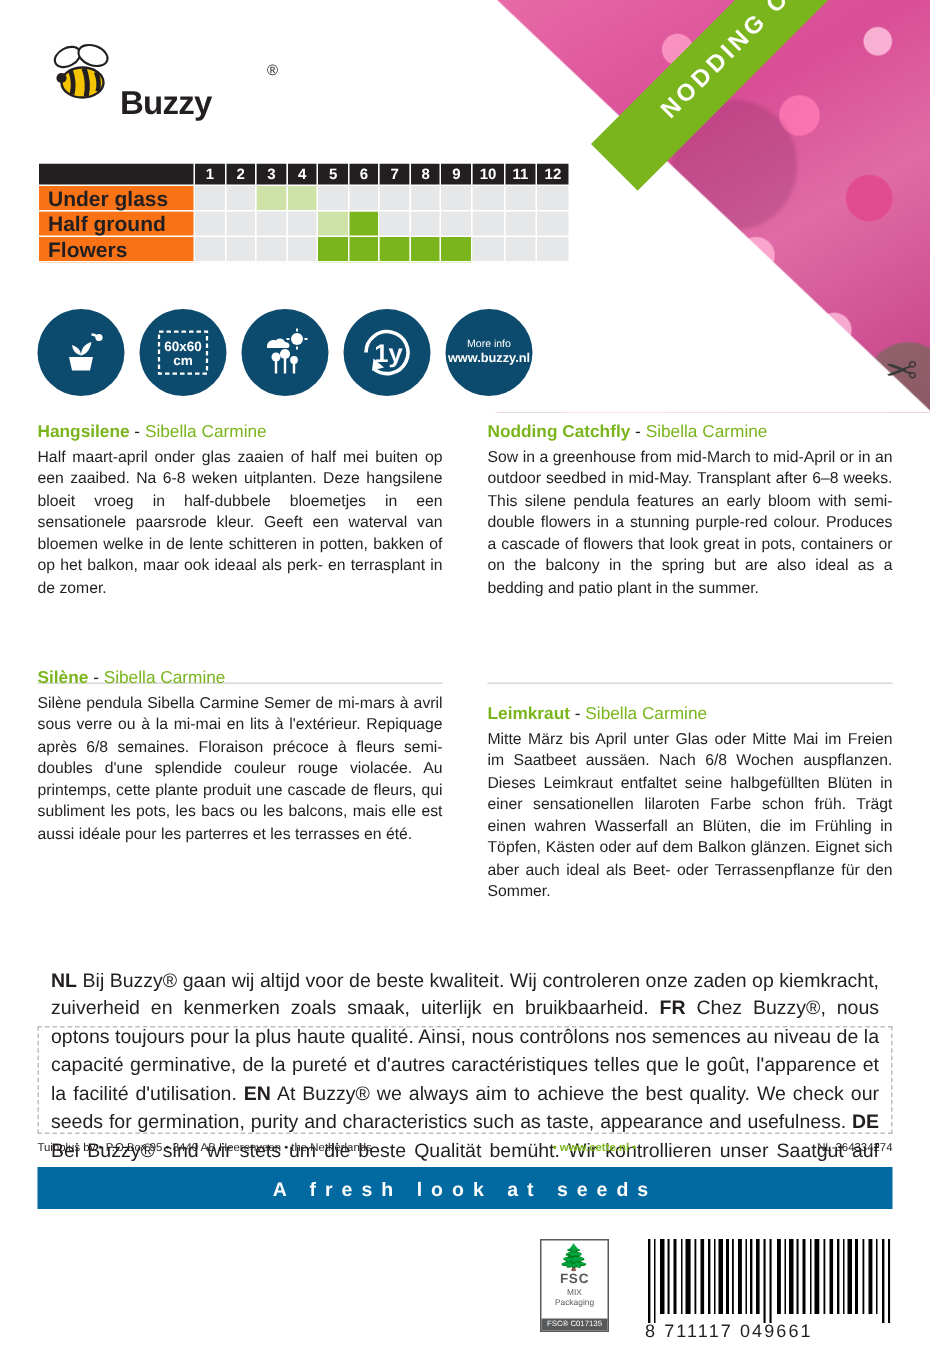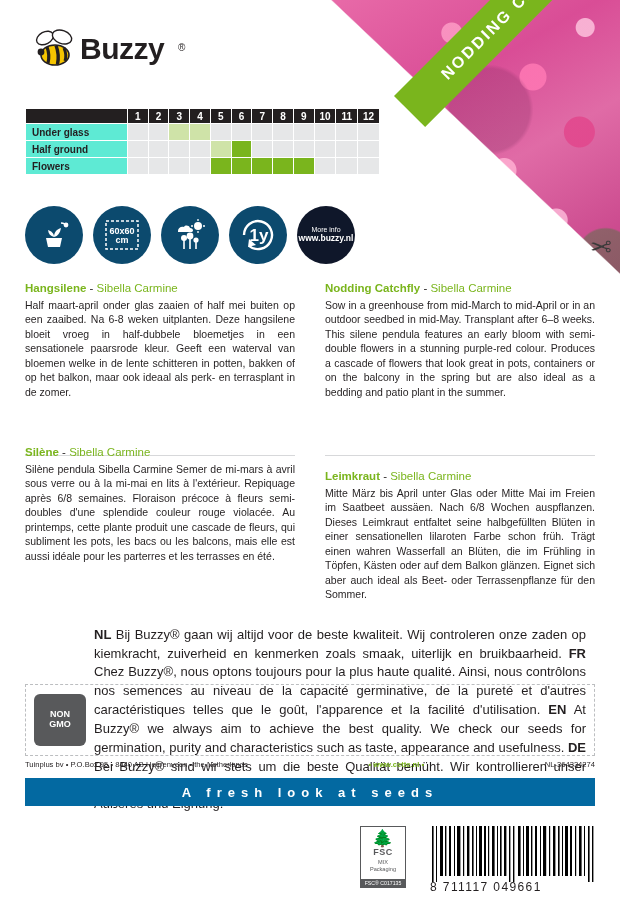--- a/index.html
+++ b/index.html
@@ -68,52 +68,52 @@
     position: absolute;
     right: 8px; top: 232px;
     color: #3a3a3a;
     font-size: 26px;
     transform: scaleX(-1);
   }
 
   
   .logo { position: absolute; left: 24px; top: 24px; width: 180px; height: 60px; }
   .logo-text {
-    position: absolute; left: 56px; top: 8px;
-    font-size: 30px; font-weight: bold; letter-spacing: -.5px; color: #231f20;
+    position: absolute; left: 56px; top: 32px;
+    font-size: 22px; font-weight: bold; letter-spacing: -.5px; color: #231f20;
   }
   .logo-r { position: absolute; left: 154px; top: 18px; font-size: 10px; }
   .bee { position: absolute; left: 8px; top: 4px; }
 
   
   .cal { position: absolute; left: 25px; top: 108px; width: 355px; }
   table.calendar { border-collapse: collapse; width: 100%; font-size: 10px; }
   table.calendar th, table.calendar td { border: 1px solid #ffffff; }
   table.calendar thead th {
     background: #231f20; color: #fff; height: 15px; width: 24px;
     font-weight: bold; text-align: center;
   }
   table.calendar thead th.corner { background: #231f20; width: 115px; }
   table.calendar tbody th {
-    background: #5eead4; text-align: left; padding-left: 6px;
-    font-weight: bold; font-size: 10px; height: 17px; color: #231f20;
+    background: #f97316; text-align: left; padding-left: 6px;
+    font-weight: bold; font-size: 14px; height: 17px; color: #231f20;
   }
   table.calendar tbody td { background: #e6e7e8; }
   table.calendar tbody td.on { background: #7ab51d; }
   table.calendar tbody td.half { background: #cfe3a8; }
 
   
   .icons { position: absolute; left: 25px; top: 206px; display: flex; gap: 10px; align-items: flex-start; }
   .circ {
     width: 58px; height: 58px; border-radius: 50%;
     background: #0c4a6e; color: #fff;
     display: flex; align-items: center; justify-content: center;
     font-size: 11px; font-weight: bold; text-align: center; line-height: 1.1;
   }
-  .circ.grey { background: #0f172a; flex-direction: column; font-size: 8px; }
+  .circ.grey { background: #0c4a6e; flex-direction: column; font-size: 8px; }
   .circ.grey .mi { font-size: 7px; font-weight: normal; }
   .circ.grey .url { font-size: 8.5px; font-weight: bold; }
   .circ svg { display: block; }
 
   
   .col { position: absolute; width: 270px; }
   .c1 { left: 25px; top: 282px; }
   .c2 { left: 325px; top: 282px; }
   .c3 { left: 25px; top: 446px; }
   .c4 { left: 325px; top: 470px; }
@@ -336,24 +336,20 @@
   </div>
 
   <div class="col c4">
     <div class="ttl">
       <span class="g">Leimkraut</span><span class="sep"> - </span><span class="var">Sibella Carmine</span>
     </div>
     <div class="body">Mitte März bis April unter Glas oder Mitte Mai im Freien im Saatbeet aussäen. Nach 6/8 Wochen auspflanzen. Dieses Leimkraut entfaltet seine halbgefüllten Blüten in einer sensationellen lilaroten Farbe schon früh. Trägt einen wahren Wasserfall an Blüten, die im Frühling in Töpfen, Kästen oder auf dem Balkon glänzen. Eignet sich aber auch ideal als Beet- oder Terrassenpflanze für den Sommer.</div>
   </div>
 
   <div class="legal-box">
-    <div class="nongmo">
-      <span>NON</span>
-      <span>GMO</span>
-    </div>
     <div class="legal-text"><b>NL</b> Bij Buzzy® gaan wij altijd voor de beste kwaliteit. Wij controleren onze zaden op kiemkracht, zuiverheid en kenmerken zoals smaak, uiterlijk en bruikbaarheid. <b>FR</b> Chez Buzzy®, nous optons toujours pour la plus haute qualité. Ainsi, nous contrôlons nos semences au niveau de la capacité germinative, de la pureté et d'autres caractéristiques telles que le goût, l'apparence et la facilité d'utilisation. <b>EN</b> At Buzzy® we always aim to achieve the best quality. We check our seeds for germination, purity and characteristics such as taste, appearance and usefulness. <b>DE</b> Bei Buzzy® sind wir stets um die beste Qualität bemüht. Wir kontrollieren unser Saatgut auf Keimfähigkeit, Sauberkeit und Eigenschaften wie z. B. Geschmack, Äußeres und Eignung.</div>
   </div>
 
   <div class="addr">
     <span>Tuinplus bv • P.O.Box 95 • 8440 AB Heerenveen • the Netherlands</span>
     <span class="mid">• www.cette.nl •</span>
     <span>NL-364334274</span>
   </div>
 
   <div class="slogan">

